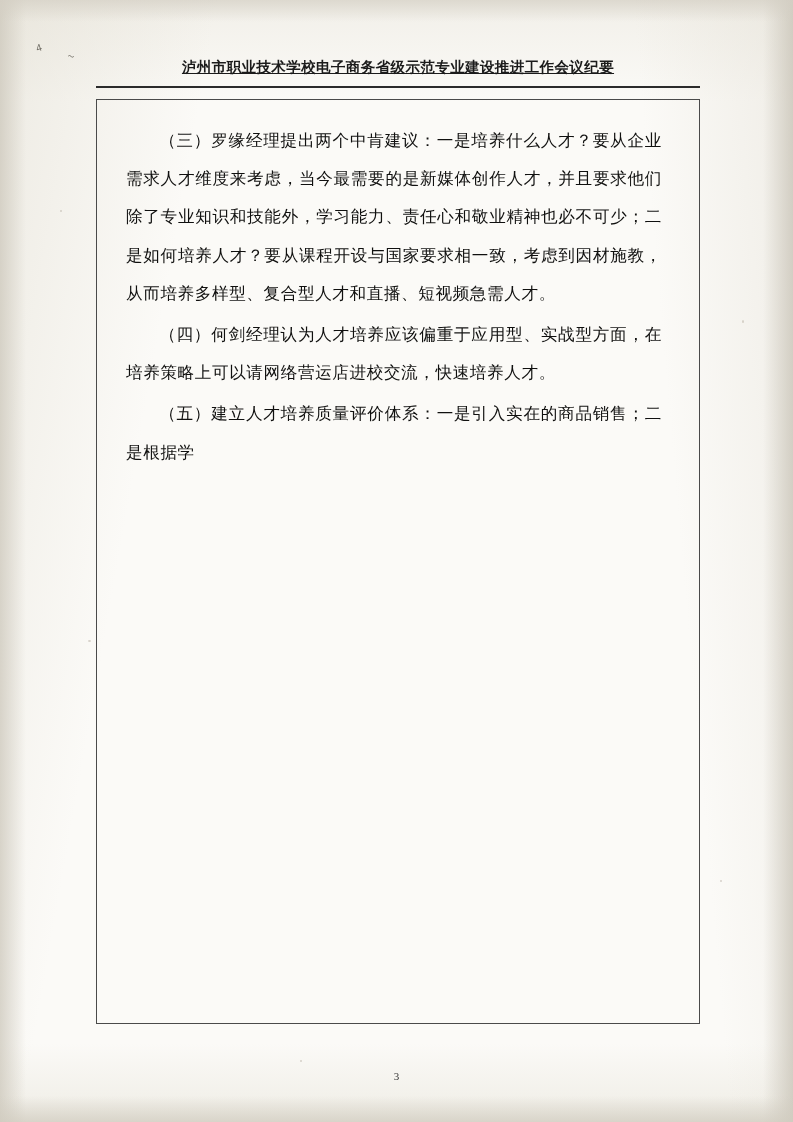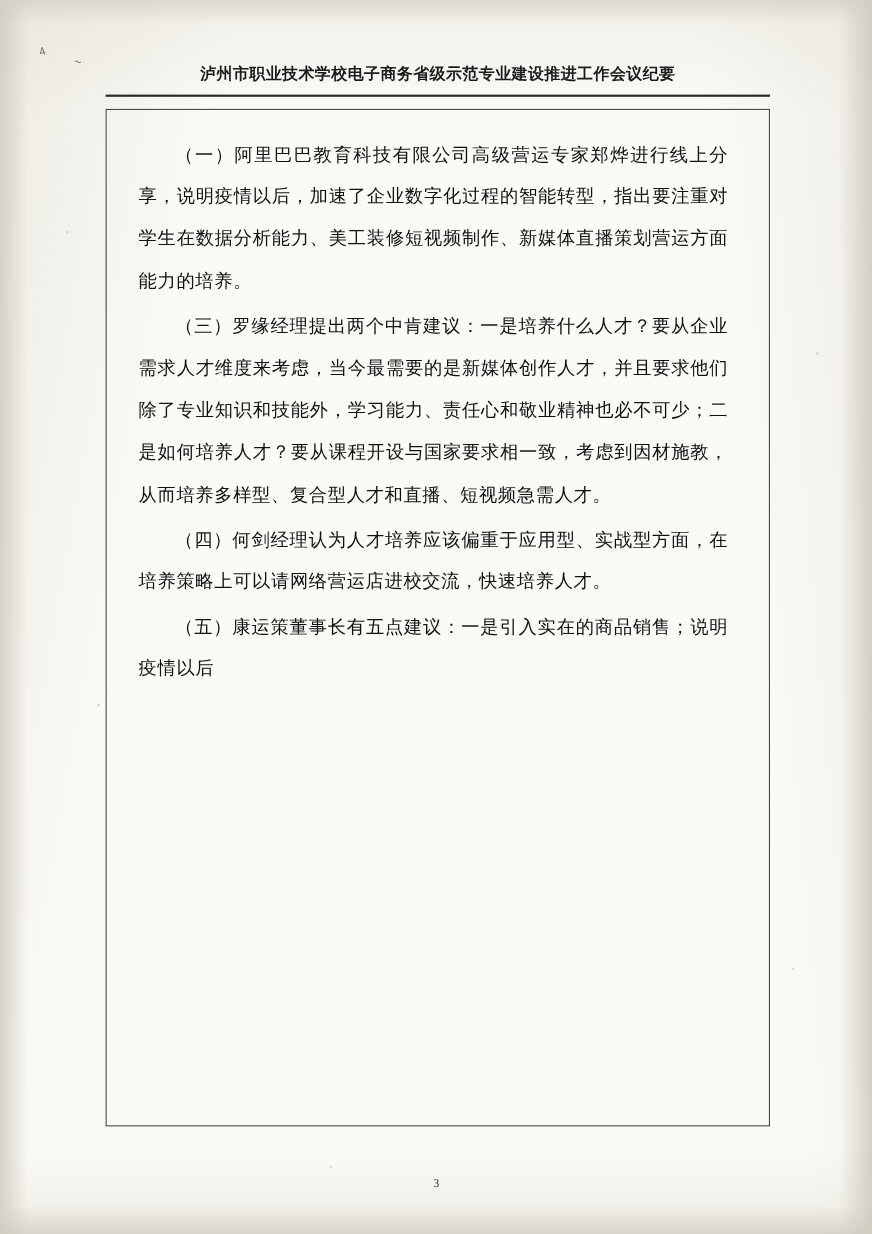--- a/index.html
+++ b/index.html
@@ -48,20 +48,21 @@
     width: 604px;
     text-align: center;
   }
   .doc-header .title-text {
     font-family: "Liberation Sans", "DejaVu Sans", sans-serif;
     font-weight: bold;
     font-size: 14.5px;
     letter-spacing: .4px;
     color: #1b1b1b;
     white-space: nowrap;
+    text-decoration: underline;
   }
   .header-rule {
     position: absolute;
     left: 96px;
     top: 86px;
     width: 604px;
     height: 2px;
     background: #2b2b2b;
   }
   
@@ -153,24 +154,23 @@
   <div class="content">
 
     <div class="doc-header">
       <div class="title-text">泸州市职业技术学校电子商务省级示范专业建设推进工作会议纪要</div>
     </div>
     <div class="header-rule"></div>
 
     <div class="body-box"></div>
 
     <div class="body-inner">
-      <p class="para">（一）阿里巴巴教育科技有限公司高级营运专家郑烨进行线上分享，说明疫情以后，加速了企业数字化过程的智能转型，指出要注重对学生在数据分析能力、美工装修短视频制作、新媒体直播策划营运方面能力的培养。</p>
       <p class="para">（三）罗缘经理提出两个中肯建议：一是培养什么人才？要从企业需求人才维度来考虑，当今最需要的是新媒体创作人才，并且要求他们除了专业知识和技能外，学习能力、责任心和敬业精神也必不可少；二是如何培养人才？要从课程开设与国家要求相一致，考虑到因材施教，从而培养多样型、复合型人才和直播、短视频急需人才。</p>
       <p class="para">（四）何剑经理认为人才培养应该偏重于应用型、实战型方面，在培养策略上可以请网络营运店进校交流，快速培养人才。</p>
-      <p class="para">（五）康运策董事长有五点建议：一是引入实在的商品销售；说明疫情以后</p>
+      <p class="para">（五）建立人才培养质量评价体系：一是引入实在的商品销售；二是根据学</p>
     </div>
 
     <div class="page-number">3</div>
   </div>
 
   <div class="speck" style="left:60px;top:210px;width:2px;height:2px;"></div>
   <div class="speck" style="left:742px;top:320px;width:2px;height:3px;"></div>
   <div class="speck" style="left:88px;top:640px;width:3px;height:2px;"></div>
   <div class="speck" style="left:720px;top:880px;width:2px;height:2px;"></div>
   <div class="speck" style="left:300px;top:1060px;width:2px;height:2px;"></div>

